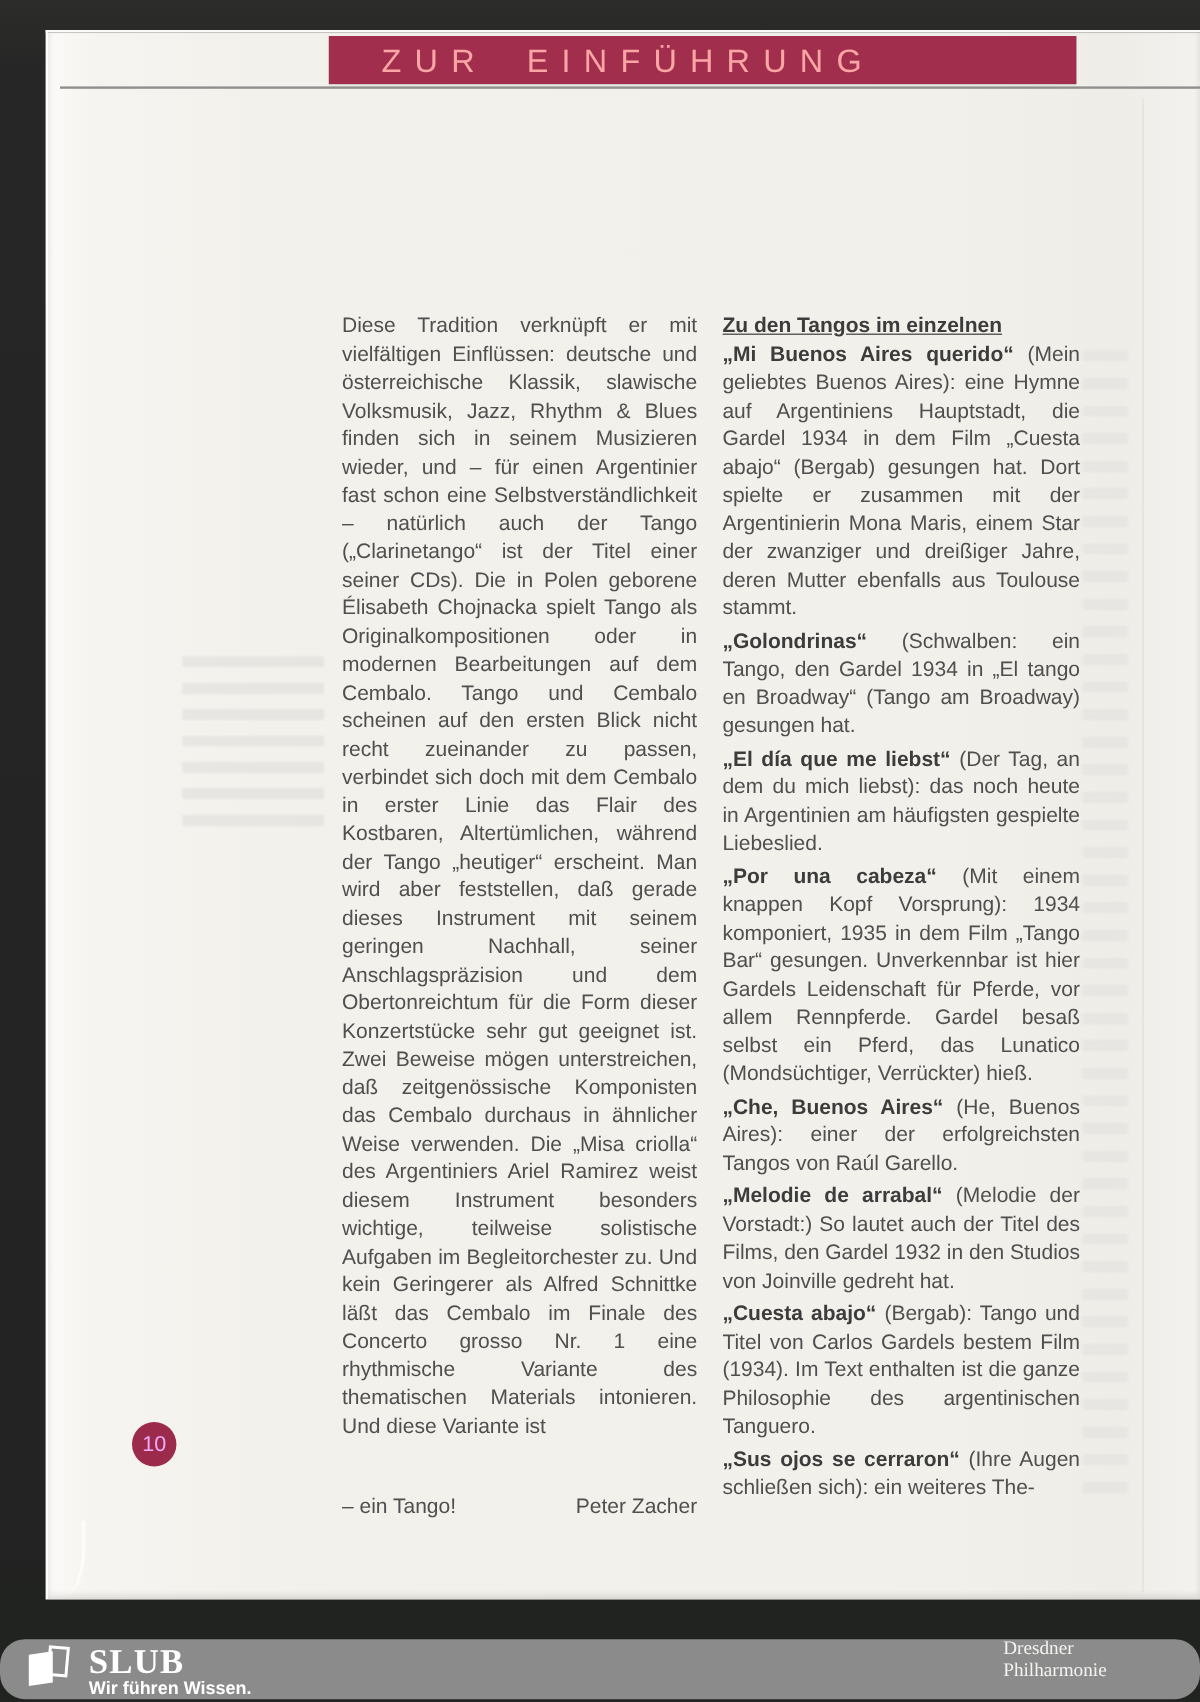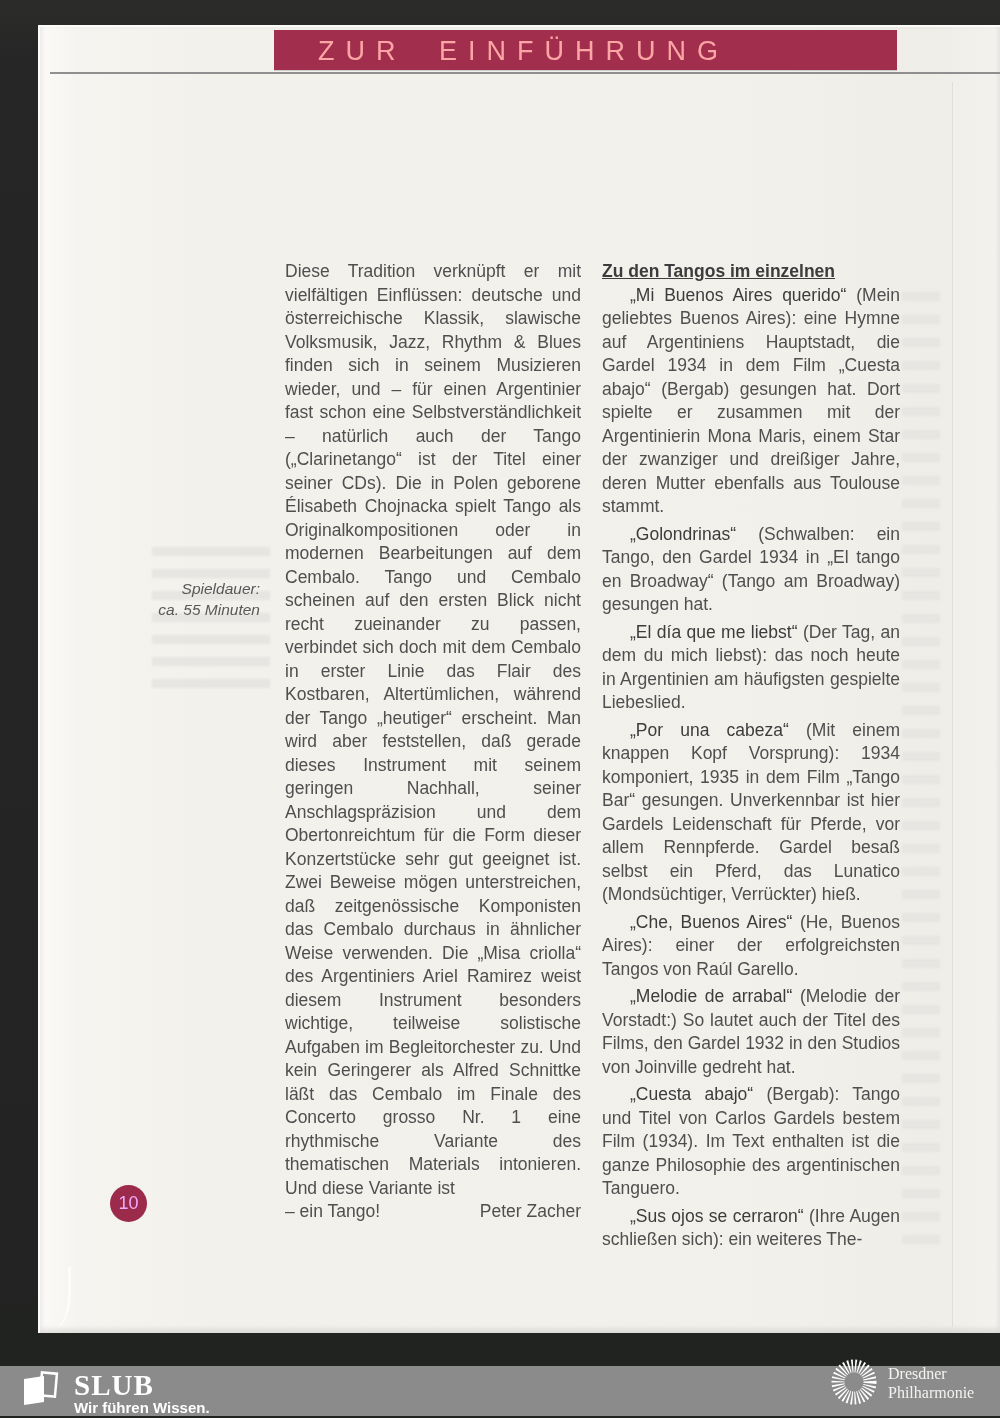--- a/index.html
+++ b/index.html
@@ -71,40 +71,41 @@
 
   
   .col {
     position: absolute; top: 233px; height: 1030px; overflow: hidden;
     color: #4f4f4f; font-size: 17.5px; line-height: 23.5px;
     text-align: justify;
   }
   .col p { margin: 0; }
   .col-left  { left: 245px; width: 296px; }
   .col-right { left: 562px; width: 298px; }
-  .lastline { display: flex; justify-content: space-between; }
+  .lastline { display: flex; justify-content: space-between; margin-top: 44px; }
   .entry { margin-bottom: 4px !important; }
   .entry-heading { font-weight: bold; color: #3c3c3c; text-decoration: underline; }
-  .lead { font-weight: normal; color: #3c3c3c; margin-left: 28px; }
+  .lead { font-weight: bold; color: #3c3c3c; }
 
   
   .footer {
     position: absolute; left: 0; top: 1366px; width: 1000px; height: 50px;
     background: #8b8b8b;
+    border-radius: 21px;
   }
   .slub { position: absolute; left: 20px; top: 4px; display: flex; }
   .book-icon { width: 40px; height: 40px; }
   .slub-text { margin-left: 14px; }
   .slub-name {
     font-family: "Liberation Serif", serif; font-weight: bold;
     color: #ffffff; font-size: 29px; line-height: 30px; letter-spacing: 1px;
   }
   .slub-tag { color: #ffffff; font-weight: bold; font-size: 15px; line-height: 16px; }
 
-  .phil { position: absolute; left: 828px; top: 0; display: flex; align-items: center; height: 34px; }
+  .phil { position: absolute; left: 828px; top: 0; display: flex; align-items: center; height: 34px; flex-direction: column; }
   .starburst { width: 52px; height: 52px; margin-top: -2px; }
   .phil-text {
     margin-left: 8px; color: #f5f3f0;
     font-family: "Liberation Serif", serif; font-size: 16px; line-height: 19px;
   }
 </style>
 </head>
 <body>
 
 <div class="stage">
@@ -114,24 +115,20 @@
     <div class="header-bar">
       <span class="header-title">ZUR EINFÜHRUNG</span>
     </div>
     <div class="header-rule"></div>
 
     <div class="ghost ghost-left"></div>
     <div class="ghost ghost-right"></div>
     <div class="fold-line"></div>
     <div class="corner-curl"></div>
 
-    <div class="spieldauer">
-      <div>Spieldauer:</div>
-      <div>ca. 55 Minuten</div>
-    </div>
 
     <div class="pagenum">
       <span>10</span>
     </div>
 
     <div class="col col-left">
       <p>Diese Tradition verknüpft er mit vielfältigen Einflüssen: deutsche und österreichische Klassik, slawische Volksmusik, Jazz, Rhythm &amp; Blues finden sich in seinem Musizieren wieder, und – für einen Argentinier fast schon eine Selbstverständlichkeit – natürlich auch der Tango („Clarinetango“ ist der Titel einer seiner CDs). Die in Polen geborene Élisabeth Chojnacka spielt Tango als Originalkompositionen oder in modernen Bearbeitungen auf dem Cembalo. Tango und Cembalo scheinen auf den ersten Blick nicht recht zueinander zu passen, verbindet sich doch mit dem Cembalo in erster Linie das Flair des Kostbaren, Altertümlichen, während der Tango „heutiger“ erscheint. Man wird aber feststellen, daß gerade dieses Instrument mit seinem geringen Nachhall, seiner Anschlagspräzision und dem Obertonreichtum für die Form dieser Konzertstücke sehr gut geeignet ist. Zwei Beweise mögen unterstreichen, daß zeitgenössische Komponisten das Cembalo durchaus in ähnlicher Weise verwenden. Die „Misa criolla“ des Argentiniers Ariel Ramirez weist diesem Instrument besonders wichtige, teilweise solistische Aufgaben im Begleitorchester zu. Und kein Geringerer als Alfred Schnittke läßt das Cembalo im Finale des Concerto grosso Nr. 1 eine rhythmische Variante des thematischen Materials intonieren. Und diese Variante ist</p>
       <div class="lastline">
         <span>– ein Tango!</span>
         <span>Peter Zacher</span>

